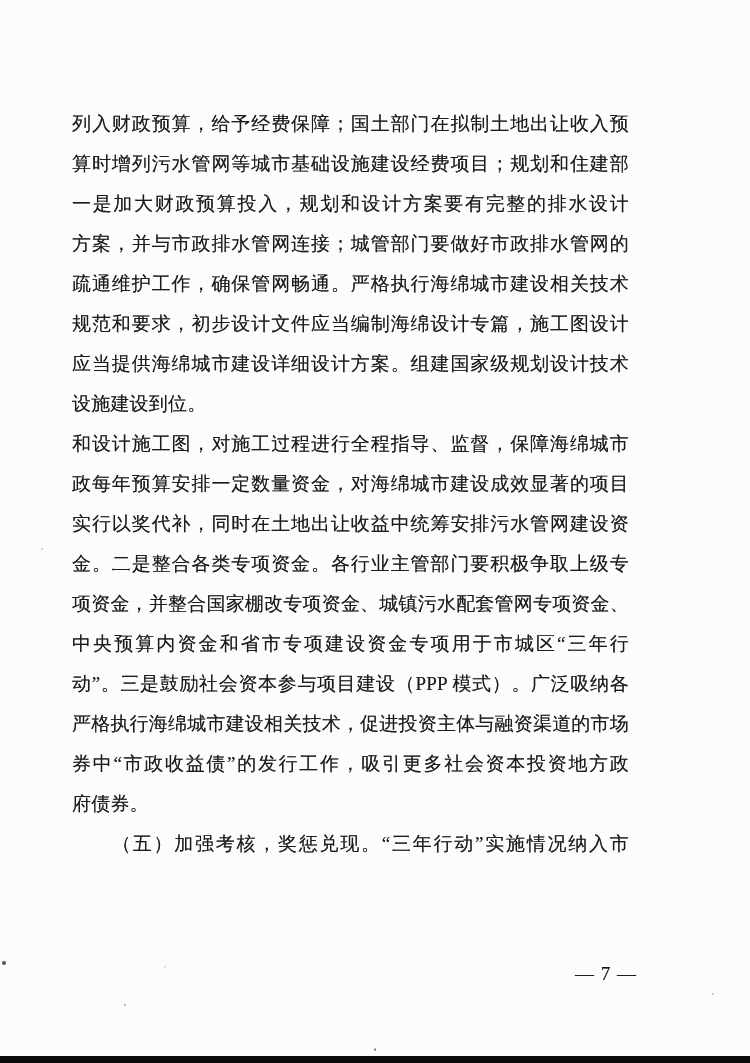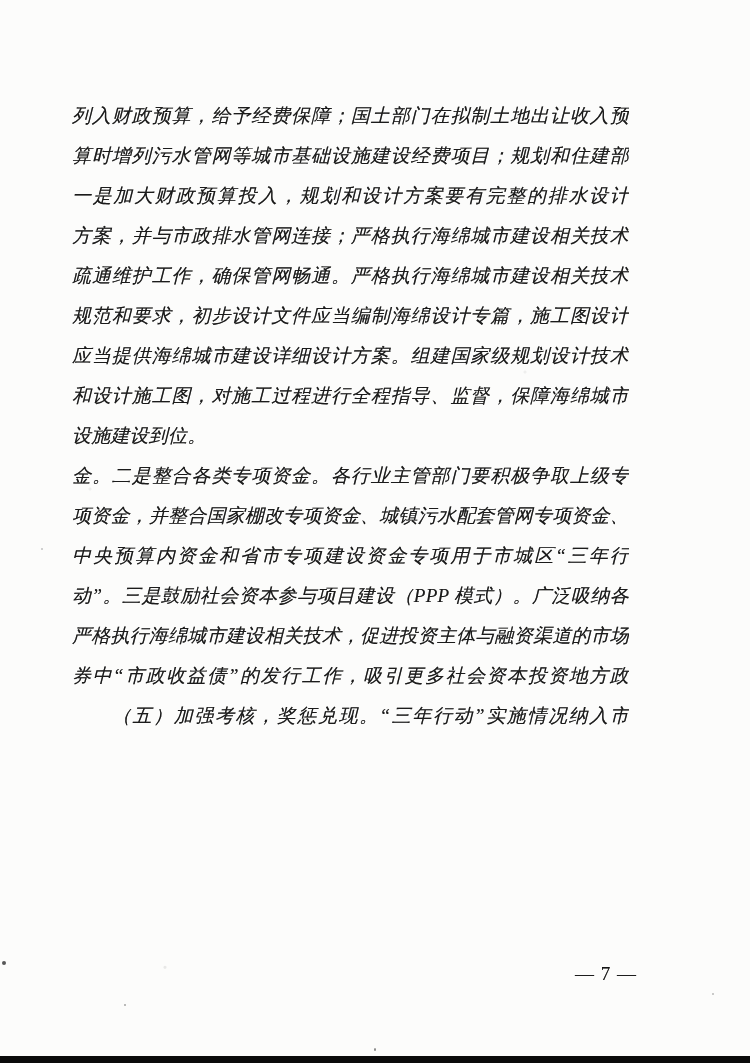--- a/index.html
+++ b/index.html
@@ -16,23 +16,22 @@
       radial-gradient(circle at 22% 91%, rgba(90,90,90,0.12) 0 1px, transparent 2px),
       radial-gradient(circle at 70% 35%, rgba(120,120,120,0.10) 0 1px, transparent 2px),
       radial-gradient(circle at 12% 46%, rgba(120,120,120,0.10) 0 1px, transparent 2px),
       #fcfcfb;
     overflow: hidden;
     font-family: "Liberation Serif", "DejaVu Serif", serif;
   }
   .text-block {
     position: absolute;
     left: 72px;
-    top: 96px;
+    top: 104px;
     width: 557px;
-    font-style: italic;
   }
   .line {
     height: 40px;
     line-height: 40px;
     font-size: 19px;
     color: #1b1b1b;
     letter-spacing: 0.2px;
     text-shadow: 0 0 0.5px rgba(20,20,20,0.55);
     white-space: nowrap;
   }
@@ -79,34 +78,37 @@
 </head>
 <body>
 
 <div class="page">
 
   <main class="text-block" id="doc">
       <div>
         <div class="line justify">列入财政预算，给予经费保障；国土部门在拟制土地出让收入预</div>
         <div class="line justify">算时增列污水管网等城市基础设施建设经费项目；规划和住建部</div>
         <div class="line justify">一是加大财政预算投入，规划和设计方案要有完整的排水设计</div>
-        <div class="line justify">方案，并与市政排水管网连接；严格执行海绵城市建设相关技术</div>
+        <div class="line justify">方案，并与市政排水管网连接；城管部门要做好市政排水管网的</div>
         <div class="line justify">疏通维护工作，确保管网畅通。严格执行海绵城市建设相关技术</div>
         <div class="line justify">规范和要求，初步设计文件应当编制海绵设计专篇，施工图设计</div>
         <div class="line justify">应当提供海绵城市建设详细设计方案。组建国家级规划设计技术</div>
+        <div class="line">设施建设到位。</div>
         <div class="line justify">和设计施工图，对施工过程进行全程指导、监督，保障海绵城市</div>
-        <div class="line">设施建设到位。</div>
       </div>
       <div>
+        <div class="line justify">政每年预算安排一定数量资金，对海绵城市建设成效显著的项目</div>
+        <div class="line justify">实行以奖代补，同时在土地出让收益中统筹安排污水管网建设资</div>
         <div class="line justify">金。二是整合各类专项资金。各行业主管部门要积极争取上级专</div>
         <div class="line justify">项资金，并整合国家棚改专项资金、城镇污水配套管网专项资金、</div>
         <div class="line justify">中央预算内资金和省市专项建设资金专项用于市城区“三年行</div>
         <div class="line justify">动”。三是鼓励社会资本参与项目建设（PPP 模式）。广泛吸纳各</div>
         <div class="line justify">严格执行海绵城市建设相关技术，促进投资主体与融资渠道的市场</div>
         <div class="line justify">券中“市政收益债”的发行工作，吸引更多社会资本投资地方政</div>
+        <div class="line">府债券。</div>
       </div>
       <div>
         <div class="line justify indent">（五）加强考核，奖惩兑现。“三年行动”实施情况纳入市</div>
       </div>
     </main>
 
   <div class="page-number">— 7 —</div>
 
   <div class="scan-strip"></div>
 

